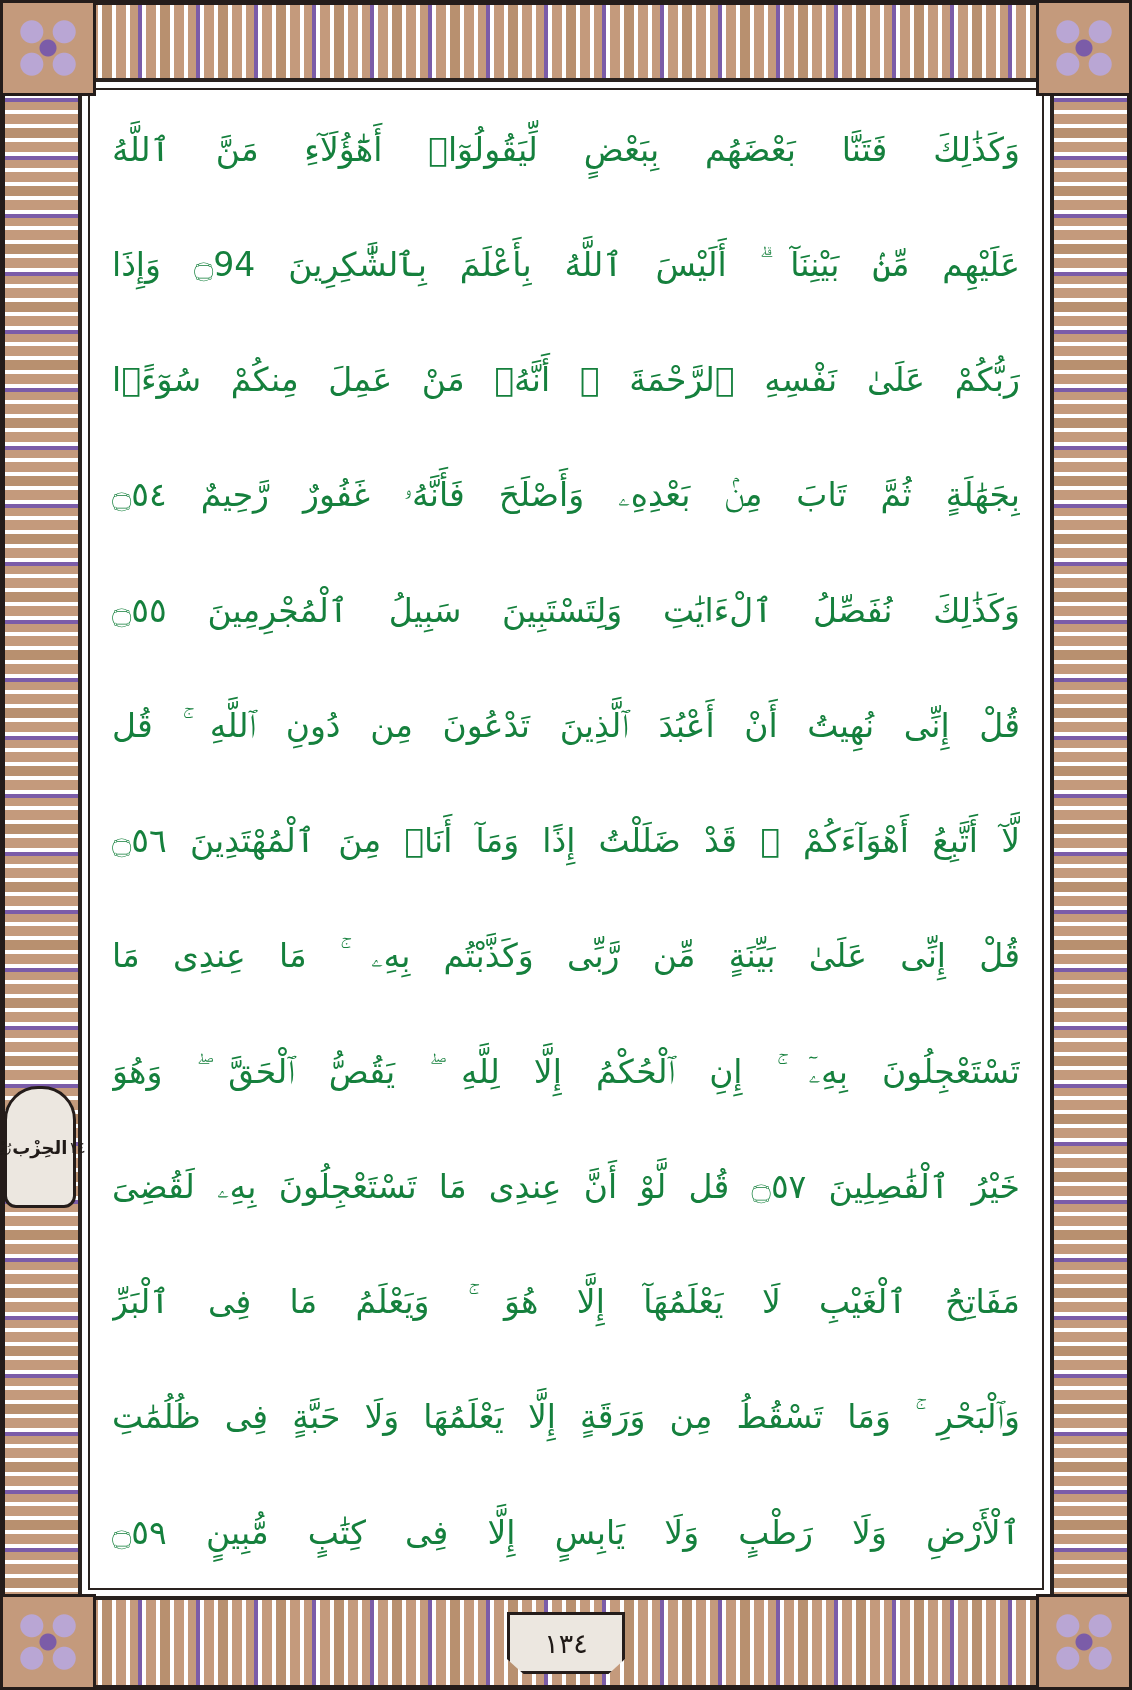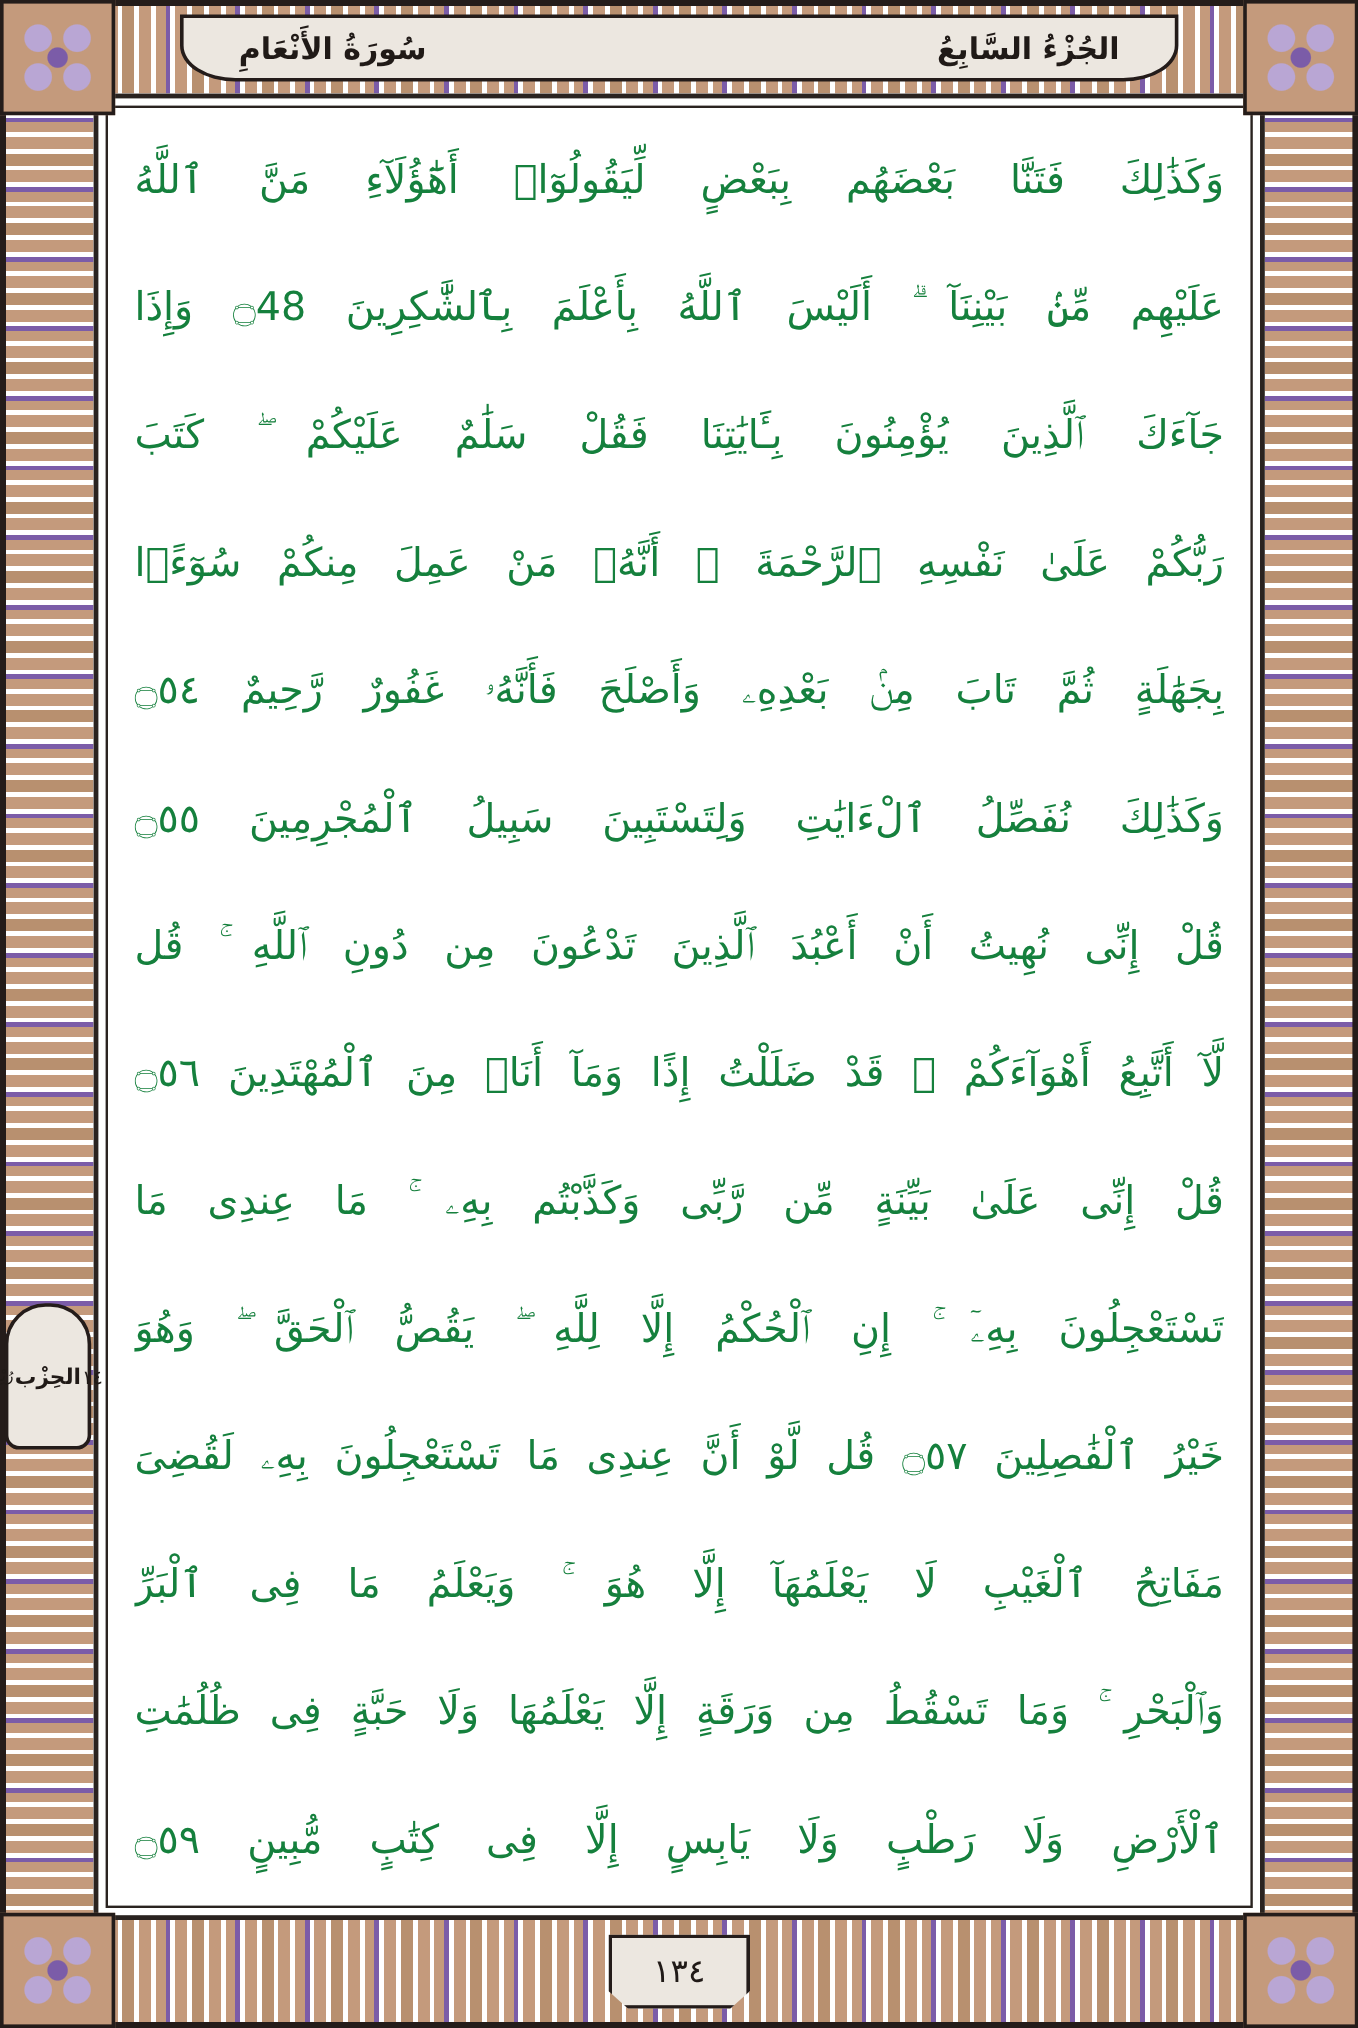--- a/index.html
+++ b/index.html
@@ -176,35 +176,28 @@
   <div class="border-band vert" id="border-left"></div>
   <div class="border-band vert" id="border-right"></div>
 
   <div class="corner" id="corner-tl"></div>
   <div class="corner" id="corner-tr"></div>
   <div class="corner" id="corner-bl"></div>
   <div class="corner" id="corner-br"></div>
 
   <div class="border-outline"></div>
 
-  <div id="header-plaque">
-    <div class="header-text">سُورَةُ الأَنْعَامِ</div>
-    <div class="header-text">الجُزْءُ السَّابِعُ</div>
-  </div>
 
   <div id="text-panel">
     <div id="text-panel-inner">
       <div class="aya-line">
           <span>وَكَذَٰلِكَ فَتَنَّا بَعْضَهُم بِبَعْضٍ لِّيَقُولُوٓا۟ أَهَٰٓؤُلَآءِ مَنَّ ٱللَّهُ</span>
         </div>
       <div class="aya-line">
-          <span>عَلَيْهِم مِّنۢ بَيْنِنَآ ۗ أَلَيْسَ ٱللَّهُ بِأَعْلَمَ بِٱلشَّٰكِرِينَ ۝48 وَإِذَا</span>
-        </div>
-      <div class="aya-line">
-          <span>جَآءَكَ ٱلَّذِينَ يُؤْمِنُونَ بِـَٔايَٰتِنَا فَقُلْ سَلَٰمٌ عَلَيْكُمْ ۖ كَتَبَ</span>
+          <span>عَلَيْهِم مِّنۢ بَيْنِنَآ ۗ أَلَيْسَ ٱللَّهُ بِأَعْلَمَ بِٱلشَّٰكِرِينَ ۝94 وَإِذَا</span>
         </div>
       <div class="aya-line">
           <span>رَبُّكُمْ عَلَىٰ نَفْسِهِ ٱلرَّحْمَةَ ۖ أَنَّهُۥ مَنْ عَمِلَ مِنكُمْ سُوٓءًۢا</span>
         </div>
       <div class="aya-line">
           <span>بِجَهَٰلَةٍ ثُمَّ تَابَ مِنۢ بَعْدِهِۦ وَأَصْلَحَ فَأَنَّهُۥ غَفُورٌ رَّحِيمٌ ۝٥٤</span>
         </div>
       <div class="aya-line">
           <span>وَكَذَٰلِكَ نُفَصِّلُ ٱلْءَايَٰتِ وَلِتَسْتَبِينَ سَبِيلُ ٱلْمُجْرِمِينَ ۝٥٥</span>
         </div>

